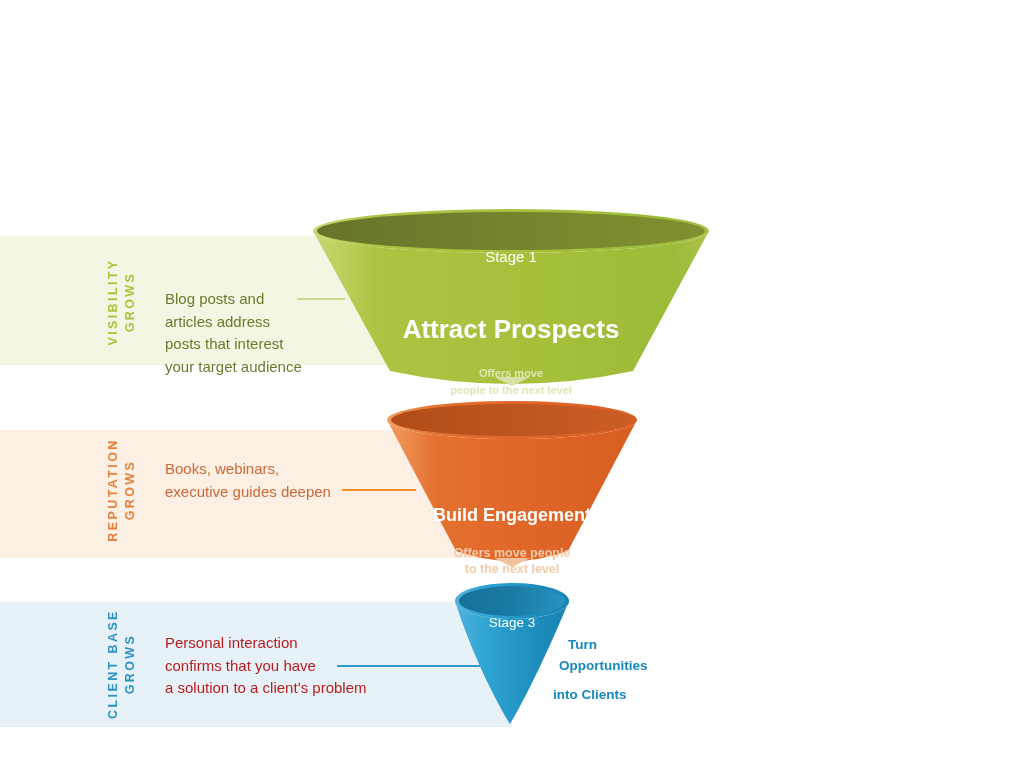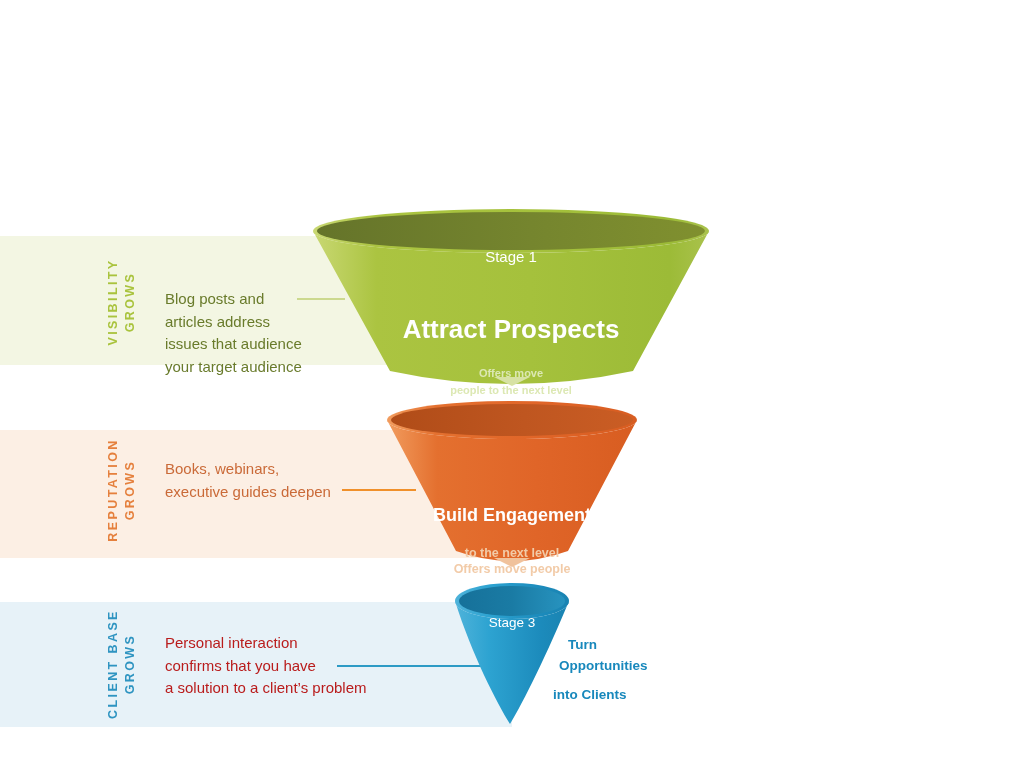--- a/index.html
+++ b/index.html
@@ -78,21 +78,21 @@
   <div class="vlabel vlabel-3">
     <div class="vlabel-inner">
       <div>CLIENT BASE</div>
       <div>GROWS</div>
     </div>
   </div>
 
   <div class="bandtext bandtext-1">
     <div>Blog posts  and</div>
     <div>articles address</div>
-    <div>issues that audience</div>
+    <div>posts that interest</div>
     <div>your target  audience</div>
   </div>
   <div class="bandtext bandtext-2">
     <div>Books, webinars,</div>
     <div>executive guides deepen</div>
   </div>
   <div class="bandtext bandtext-3">
     <div>Personal interaction</div>
     <div>confirms that you have</div>
     <div>a solution to a client’s problem</div>
@@ -163,22 +163,22 @@
   <div class="overlay funnel-title funnel-title-1">Attract Prospects</div>
   <div class="overlay funnel-note funnel-note-1">
     <div>Offers move</div>
     <div>people to the next level</div>
   </div>
   <div class="down-arrow down-arrow-1"></div>
 
   <div class="overlay stage-label stage-label-2">Stage 2</div>
   <div class="overlay funnel-title funnel-title-2">Build Engagement</div>
   <div class="overlay funnel-note funnel-note-2">
+    <div>Offers move people</div>
     <div>to the next level</div>
-    <div>Offers move people</div>
   </div>
   <div class="down-arrow down-arrow-2"></div>
 
   <div class="overlay stage-label stage-label-3">Stage 3</div>
   <div class="side-note side-note-l1">Turn</div>
   <div class="side-note side-note-l2">Opportunities</div>
   <div class="side-note side-note-l3">into Clients</div>
 
 </div>
 

